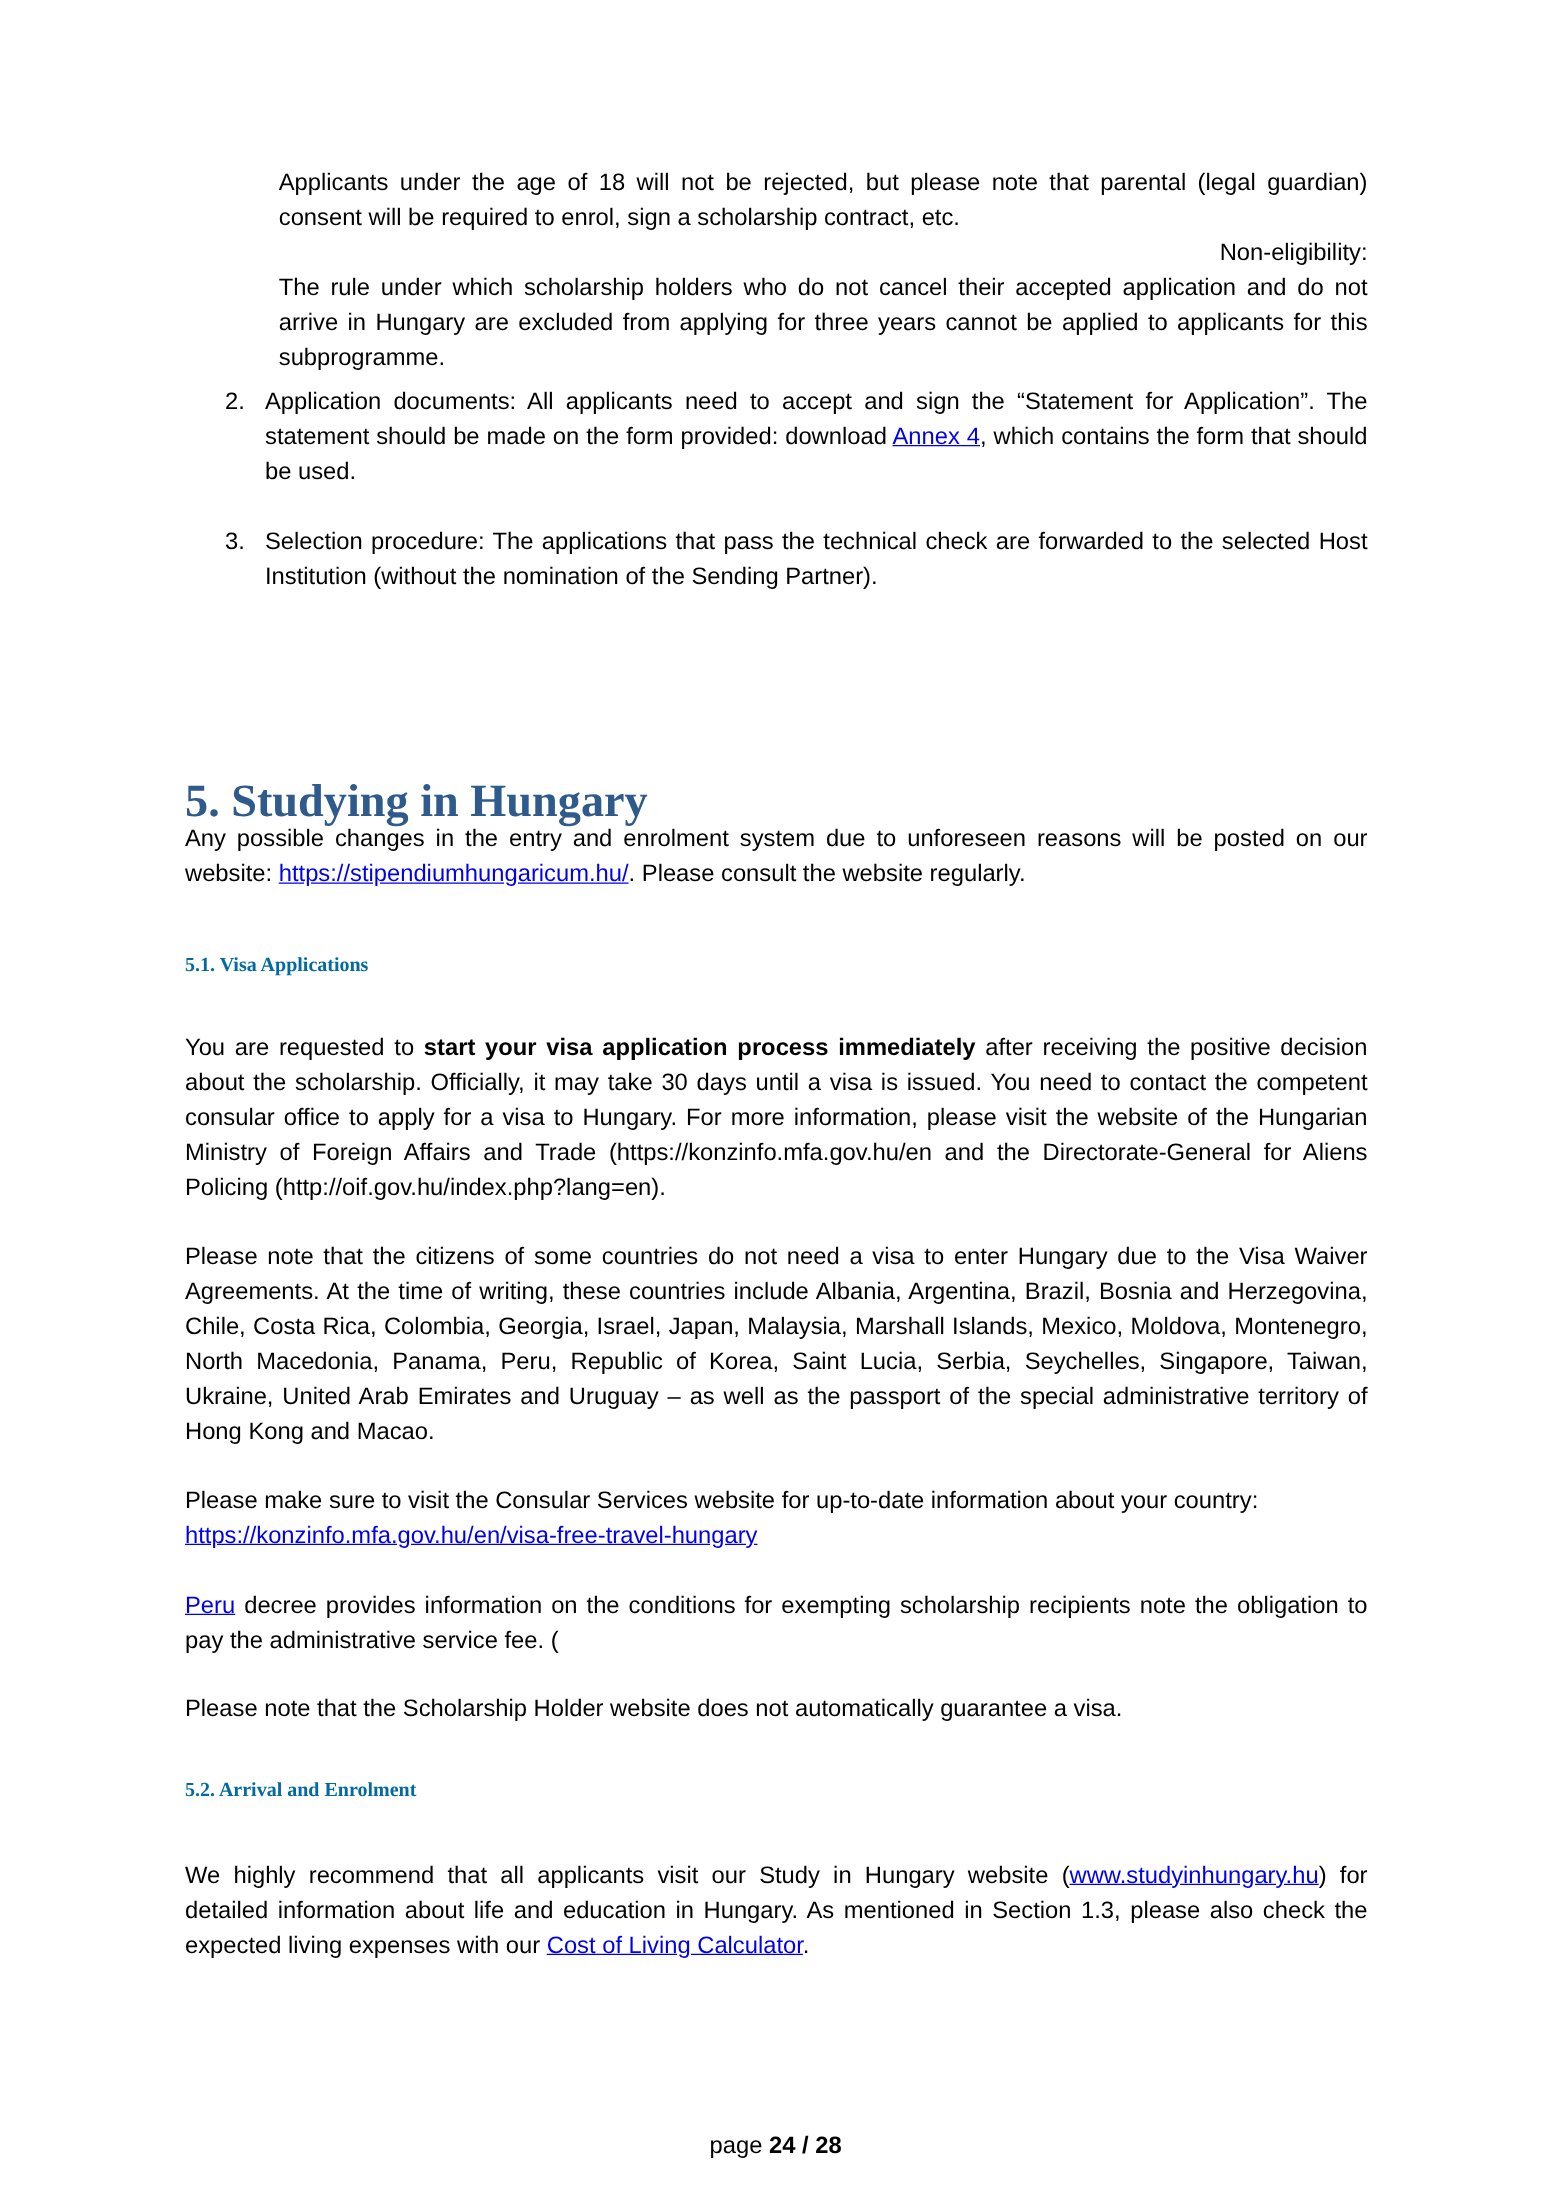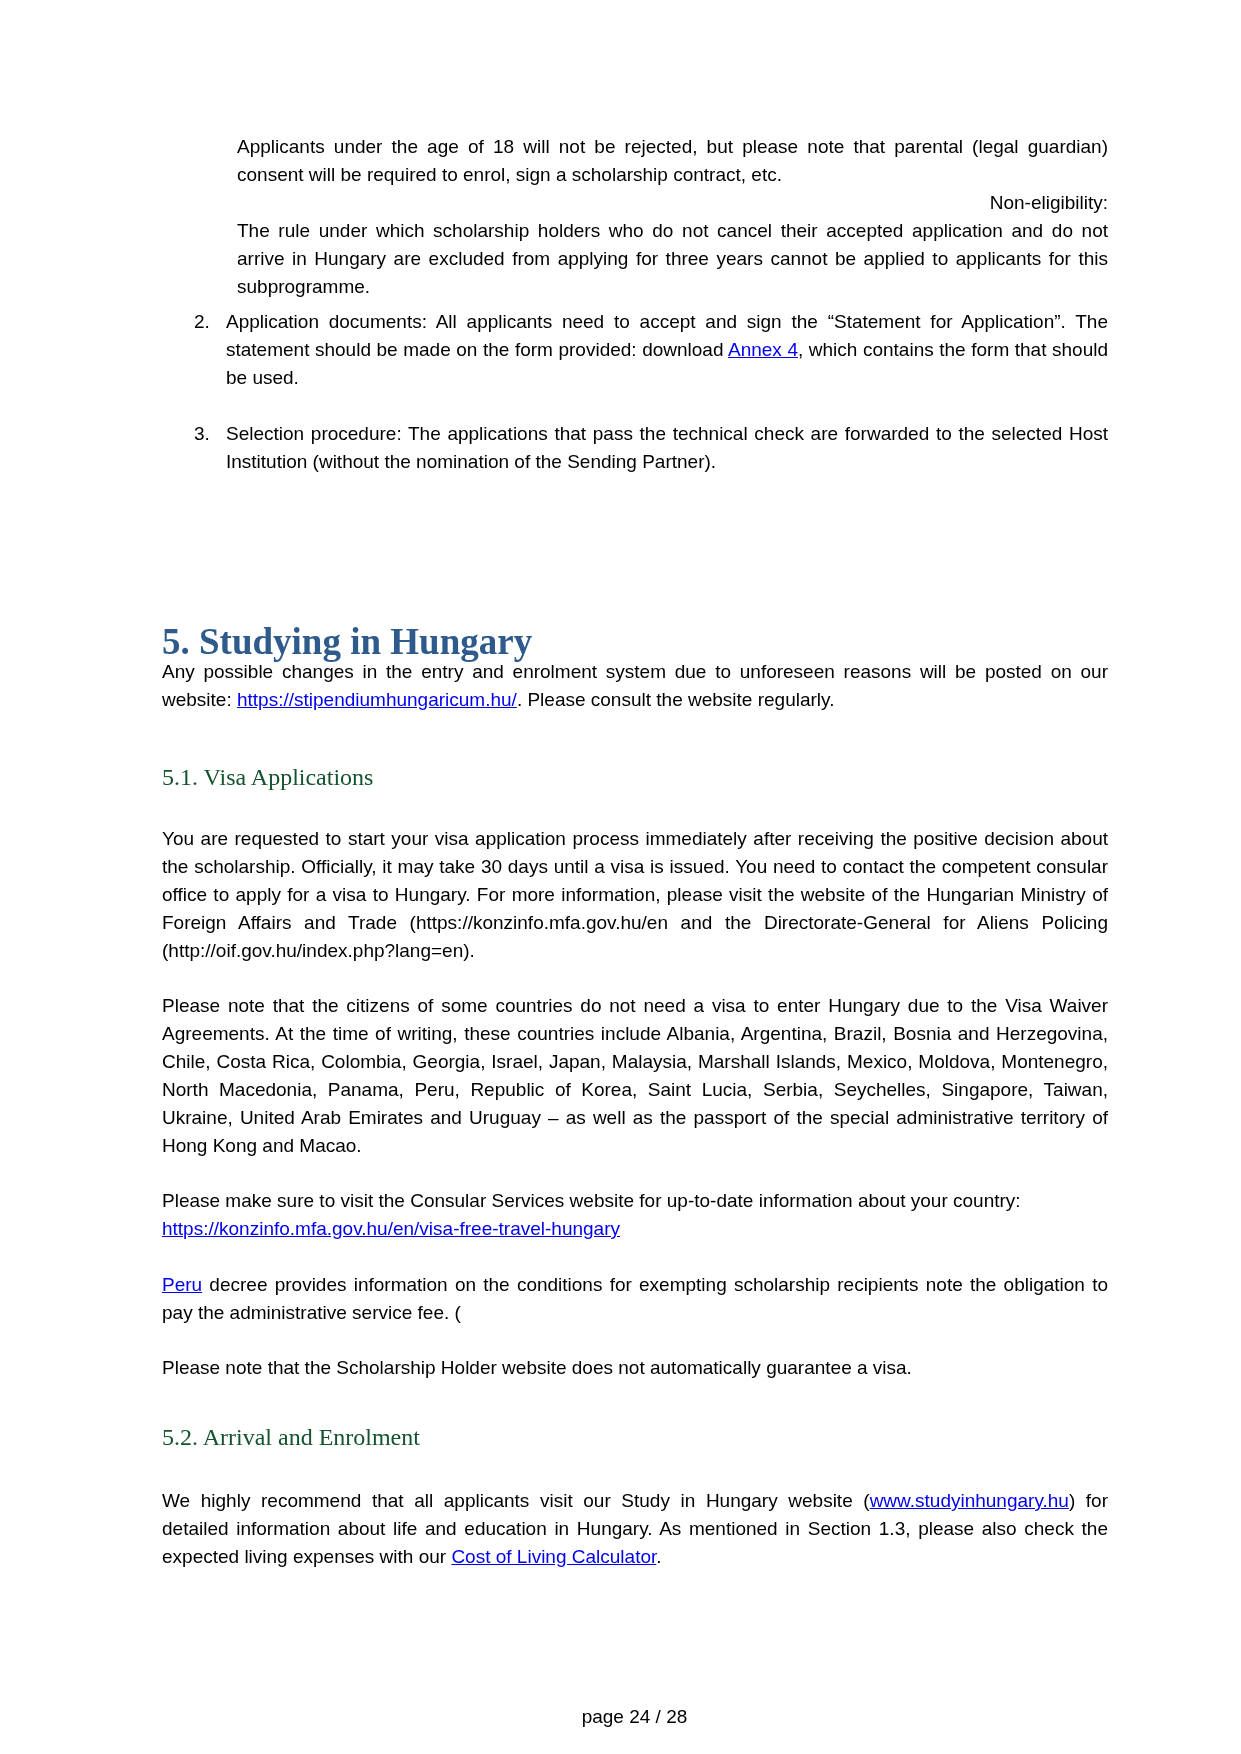--- a/index.html
+++ b/index.html
@@ -1,31 +1,31 @@
 <!DOCTYPE html>
 <html><head>
 <meta charset="utf-8">
 <style>
   html, body { margin: 0; padding: 0; background: #ffffff; }
   body { width: 1241px; height: 1754px; position: relative; overflow: hidden;
          font-family: "Liberation Sans", sans-serif; color: #000; }
-  .page { position: absolute; left: 14px; top: 0; width: 1085px; height: 1754px; }
+  .page { position: absolute; left: 0; top: 0; width: 1085px; height: 1754px; }
   .body-text { font-size: 19px; line-height: 28px; text-align: justify; }
   .block { position: absolute; left: 148px; width: 946px; }
   .indent { position: absolute; left: 223px; width: 871px; }
   .item { position: absolute; left: 180px; width: 914px; }
   .item .num { position: absolute; left: 0; top: 0; width: 36px; }
   .item .content { margin-left: 32px; }
   a.link { color: #0000ee; text-decoration: underline; }
   h1.sec { position: absolute; left: 148px; margin: 0; font-family: "Liberation Serif", serif;
            font-weight: bold; font-size: 37px; color: #2e5a8c; }
   h2.sub { position: absolute; left: 148px; margin: 0; font-family: "Liberation Serif", serif;
-           font-weight: normal; font-size: 24px; color: #14532d; }
+           font-weight: bold; font-size: 16px; color: #0369a1; }
   .footer { position: absolute; left: 0; width: 1241px; top: 1706px; text-align: center; font-size: 19px; }
-  b { font-weight: normal; }
+  b { font-weight: bold; }
   p { margin: 0; }
 </style>
 </head>
 <body>
 
 <div class="page">
 
   <div class="indent body-text" style="top:133px;">
     <p>Applicants under the age of 18 will not be rejected, but please note that parental (legal guardian) consent will be required to enrol, sign a scholarship contract, etc.</p>
     <p style="text-align:right;">Non-eligibility:</p>

